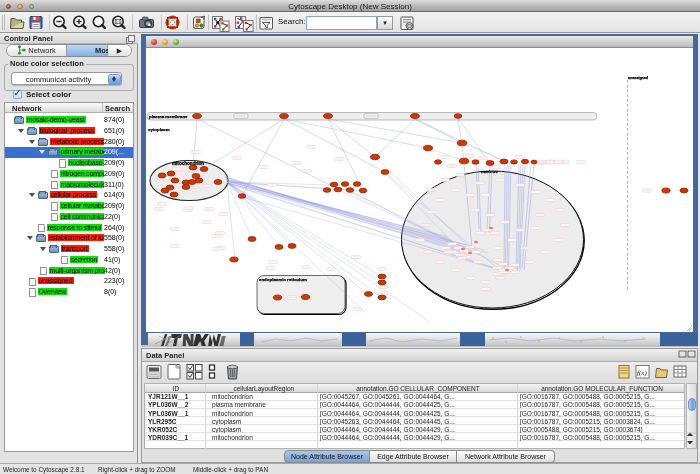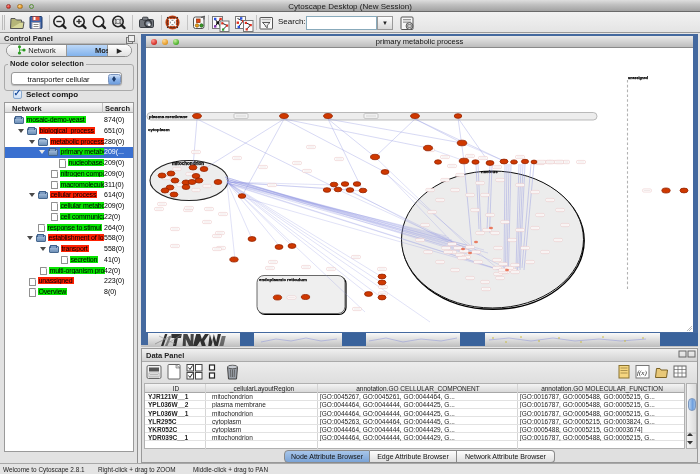--- a/index.html
+++ b/index.html
@@ -212,26 +212,26 @@
           <circle cx="7" cy="5" r="1.6" fill="#2a9a20"></circle>
           <path d="M2.5 2 L2.5 8 M2.5 5 L7 5" stroke="#2a9a20" stroke-width="0.8" fill="none"></path>
         </svg>
       Network</div>
     <div class="tabseg" style="width:41px;background:linear-gradient(#bcd8f8,#82b2ec);font-weight:bold;border-right:1px solid #999;padding-left:28px;">Mosaic</div>
     <div class="tabseg" style="width:23px;background:linear-gradient(#fefefe,#e2e2e2);font-size:7px;line-height:12.5px;">▶</div>
   </div>
   <div class="abs" id="groupbox"></div>
   <div class="abs" id="grouplbl">Node color selection</div>
   <div class="abs" id="dropdown">
-      <span>transporter cellular</span>
+      <span>communicat activity</span>
       <div id="stepper"></div>
     </div>
   <div class="abs" id="checkbox"></div>
   <div class="abs" id="checkmark">✓</div>
-  <div class="abs" id="cbl" style="font-weight:bold;">Select compo</div>
+  <div class="abs" id="cbl" style="font-weight:bold;">Select color</div>
   <div class="abs" id="treebox">
     <div id="treehead">
         <span class="h1">Network</span>
         <span class="h2">Search</span>
         <span class="vl"></span>
       </div>
     <div class="trow" style="top:12.00px;">
         <div class="fold" style="left:9.0px;"></div>
         <div class="txt" style="left:20.5px;background:#07e400;max-width:78px;">mosaic-demo-yeast</div>
         <div class="cnt" style="">874(0)</div>
@@ -323,21 +323,20 @@
         <div class="cnt" style="">8(0)</div>
       </div>
   </div>
 </div>
 
 <div class="abs" id="netframe">
   <div id="nettitle">
     <div class="slight" style="left:5px;background:radial-gradient(circle at 35% 30%,#ff9890,#d83830 60%,#a81408);"></div>
     <div class="slight" style="left:15.6px;background:radial-gradient(circle at 35% 30%,#ffd890,#e8a030 60%,#b87808);"></div>
     <div class="slight" style="left:27.2px;background:radial-gradient(circle at 35% 30%,#c8f0a0,#58b838 60%,#2a8808);"></div>
-    <div id="nettitletxt">primary metabolic process</div>
   </div>
   <div id="netcanvas"></div>
 </div>
 <svg class="abs" style="left:141px;top:34px;" width="557" height="299" viewBox="141 34 557 299">
 
 <rect x="147" y="112.5" width="450" height="7.5" rx="3.7" fill="#ededed" stroke="#aaa" stroke-width="0.8"></rect>
 <ellipse cx="189" cy="180.5" rx="39" ry="20" fill="#ededed" stroke="#222" stroke-width="1.1"></ellipse>
 <ellipse cx="493.2" cy="240.8" rx="91" ry="68.5" fill="none" stroke="#000" stroke-width="1.4"></ellipse>
 <ellipse cx="492.5" cy="239.5" rx="91" ry="68.5" fill="#ececec" stroke="#111" stroke-width="1"></ellipse>
 <rect x="258" y="276.5" width="88" height="38" rx="7" fill="none" stroke="#000" stroke-width="1.2"></rect>

